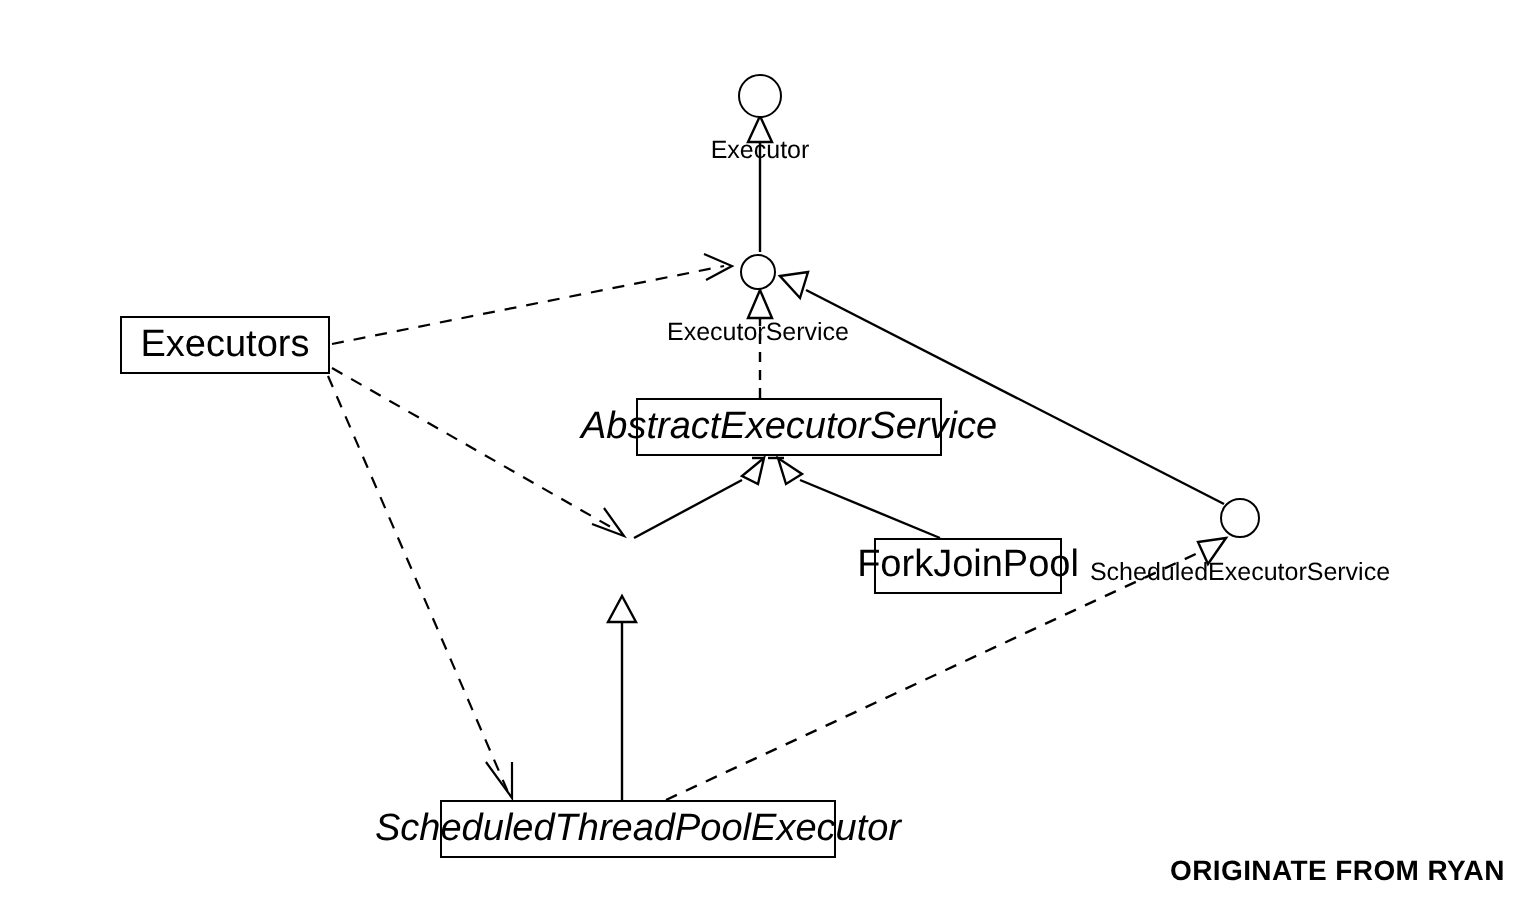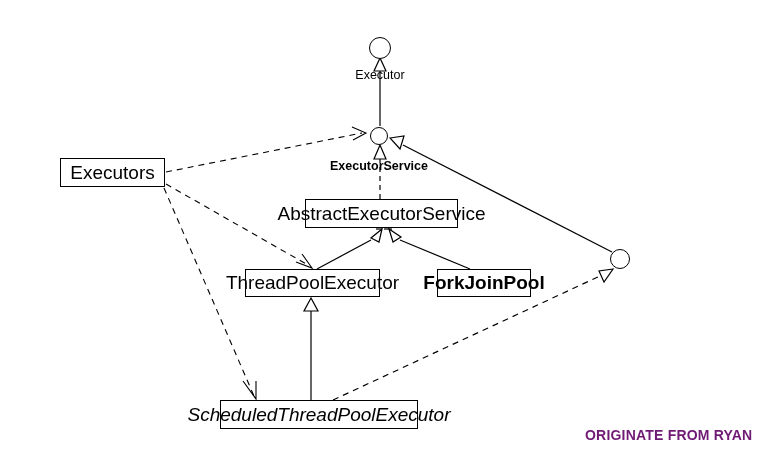--- a/index.html
+++ b/index.html
@@ -31,20 +31,22 @@
     background: #ffffff;
     display: flex;
     align-items: center;
     justify-content: center;
     font-size: 19px;
     color: #000000;
     white-space: nowrap;
     z-index: 5;
   }
   .node-box.abstract {
+    font-style: italic;
+    margin-left: 13px;
   }
   .iface {
     position: absolute;
     z-index: 6;
   }
   .iface-circle {
     position: absolute;
     box-sizing: border-box;
     border: 1px solid #000000;
     border-radius: 50%;
@@ -138,31 +140,31 @@
   </svg>
 
   <div class="iface" style="left:369px; top:37px; width:22px; height:22px;">
     <div class="iface-circle" style="left:0; top:0; width:22px; height:22px;"></div>
   </div>
   <div class="iface-label" style="left:330px; top:68px; width:100px;">Executor</div>
 
   <div class="iface" style="left:370px; top:127px; width:18px; height:18px;">
     <div class="iface-circle" style="left:0; top:0; width:18px; height:18px;"></div>
   </div>
-  <div class="iface-label" style="left:309px; top:159px; width:140px;font-weight:bold;">ExecutorService</div>
+  <div class="iface-label" style="left:309px; top:159px; width:140px;">ExecutorService</div>
 
   <div class="iface" style="left:610px; top:249px; width:20px; height:20px;">
     <div class="iface-circle" style="left:0; top:0; width:20px; height:20px;"></div>
   </div>
+  <div class="iface-label" style="left:540px; top:279px; width:160px;">ScheduledExecutorService</div>
 
   <div class="node-box" style="left:60px; top:158px; width:105px; height:29px;">Executors</div>
 
   <div class="node-box abstract" style="left:305px; top:199px; width:153px; height:29px;">AbstractExecutorService</div>
 
-  <div class="node-box" style="left:245px; top:269px; width:135px; height:28px;">ThreadPoolExecutor</div>
 
-  <div class="node-box" style="left:437px; top:269px; width:94px; height:28px;font-weight:bold;">ForkJoinPool</div>
+  <div class="node-box" style="left:437px; top:269px; width:94px; height:28px;">ForkJoinPool</div>
 
   <div class="node-box" style="left:220px; top:400px; width:198px; height:29px;font-style:italic;">ScheduledThreadPoolExecutor</div>
 
-  <div class="watermark" style="left:585px; top:427px; color:#701a75;">ORIGINATE FROM RYAN</div>
+  <div class="watermark" style="left:585px; top:427px; color:#000000;">ORIGINATE FROM RYAN</div>
 
 </div>
 
 </body></html>

